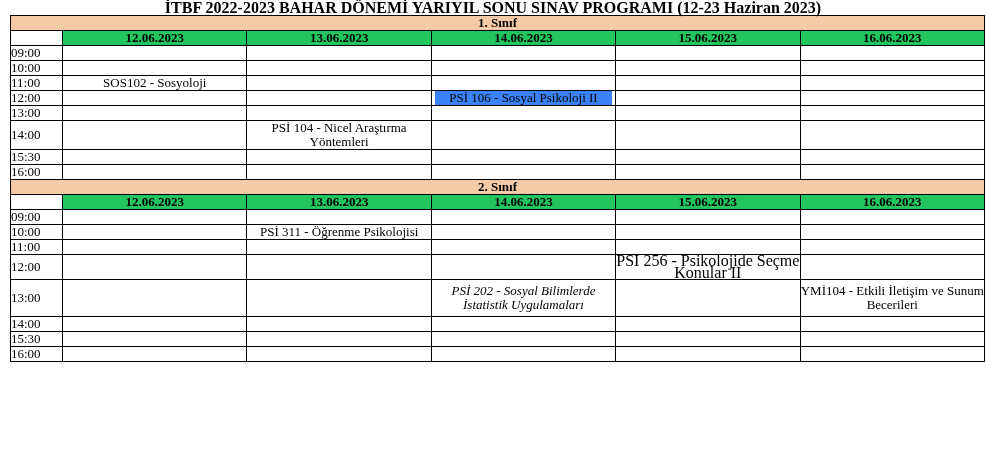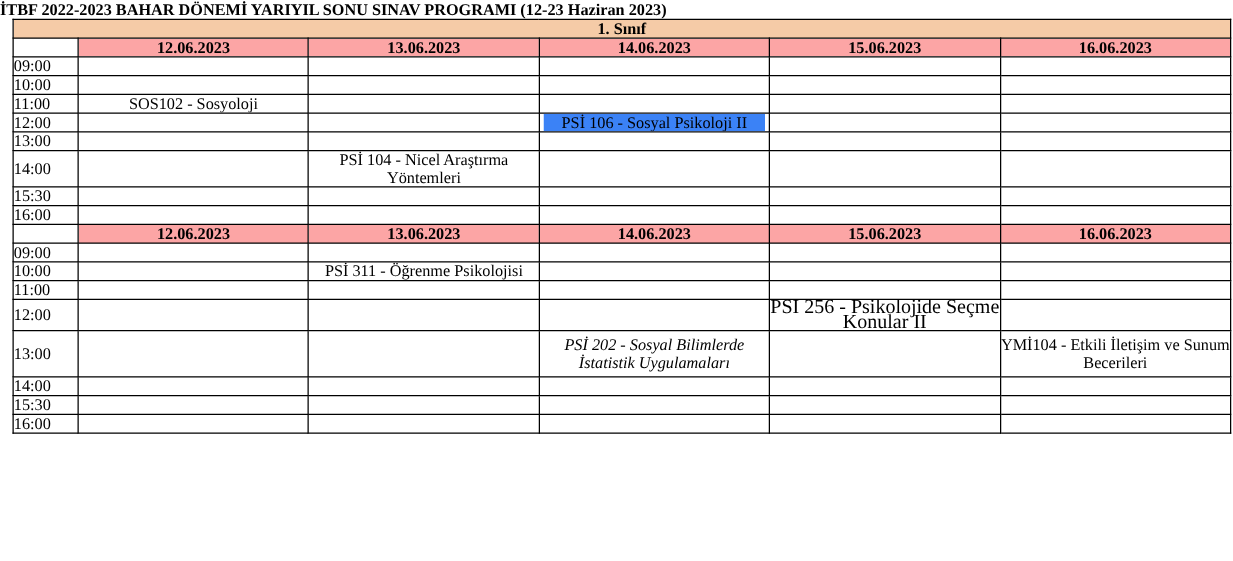--- a/index.html
+++ b/index.html
@@ -15,23 +15,23 @@
     color: #000000;
     overflow: hidden;
   }
   .page {
     position: relative;
     width: 986px;
     height: 449px;
   }
   .doc-title {
     width: 986px;
-    text-align: left;
+    text-align: center;
     font-weight: bold;
-    font-size: 13px;
+    font-size: 16px;
     line-height: 14px;
     padding-top: 1px;
     font-family: "Liberation Serif", serif;
   }
   table.schedule {
     border-collapse: collapse;
     table-layout: fixed;
     width: 975px;
     margin-left: 10px;
   }
@@ -53,21 +53,21 @@
     font-family: "Liberation Serif", serif;
   }
   .class-band td {
     background: #f5cba7;
     text-align: center;
     font-weight: bold;
     font-size: 13px;
     height: 15px;
   }
   .day-head td {
-    background: #fca5a5;
+    background: #22c55e;
     text-align: center;
     font-weight: bold;
     font-size: 13px;
     height: 15px;
   }
   .day-head td.corner { background: #ffffff; }
   .course {
     text-align: center;
     font-size: 13px;
     line-height: 14px;
@@ -169,20 +169,23 @@
           <td class="course empty"></td>
         </tr>
         <tr>
           <td class="time-cell">16:00</td>
           <td class="course empty"></td>
           <td class="course empty"></td>
           <td class="course empty"></td>
           <td class="course empty"></td>
           <td class="course empty"></td>
         </tr>
+        <tr class="class-band">
+          <td colspan="6">2. Sınıf</td>
+        </tr>
         <tr class="day-head">
           <td class="corner"></td>
           <td>12.06.2023</td>
           <td>13.06.2023</td>
           <td>14.06.2023</td>
           <td>15.06.2023</td>
           <td>16.06.2023</td>
         </tr>
         <tr>
           <td class="time-cell">09:00</td>

